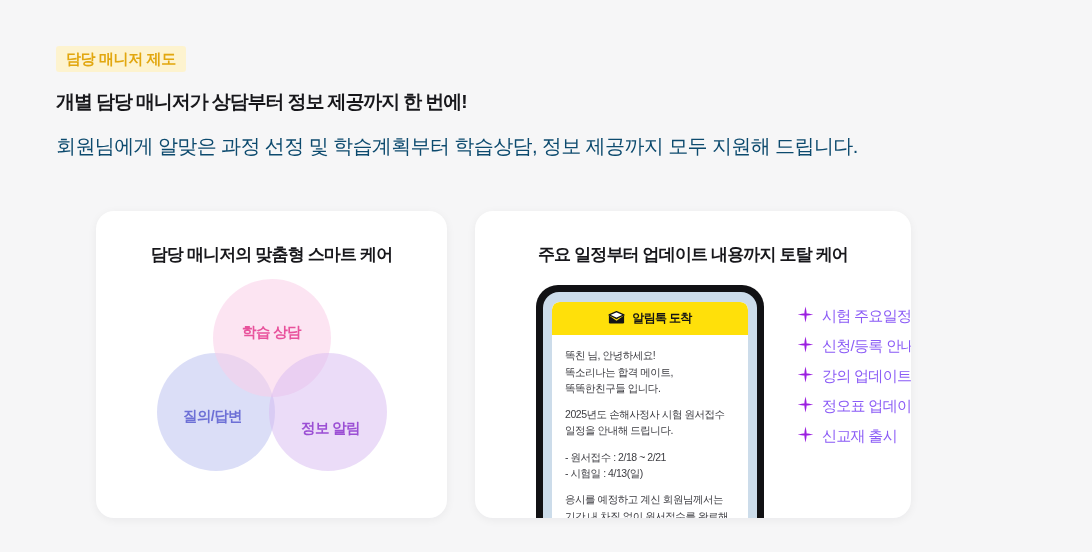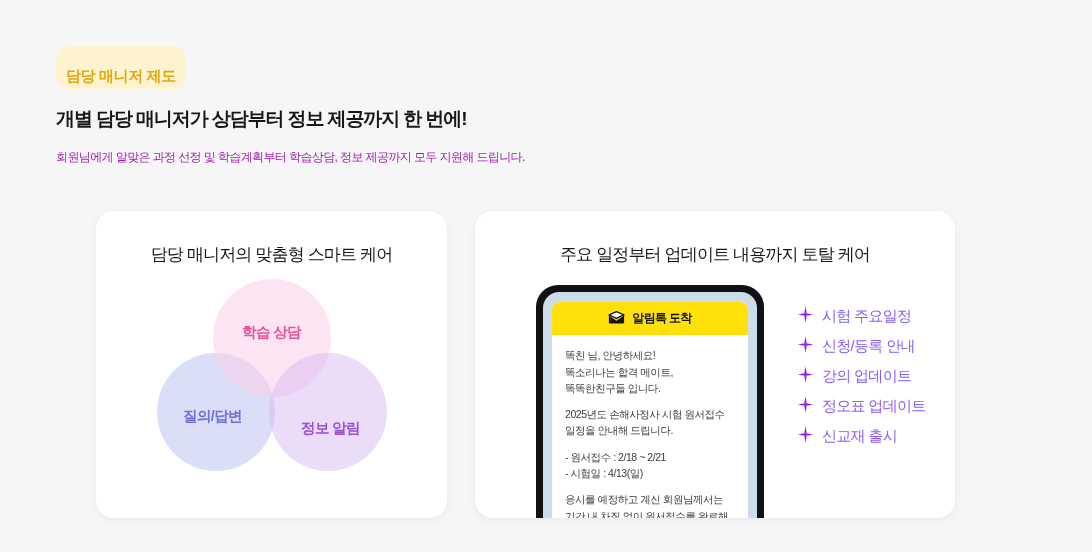--- a/index.html
+++ b/index.html
@@ -32,40 +32,40 @@
     width: 980px;
   }
 
   .badge {
     display: inline-block;
     background: #fdf3cf;
     color: #e2a70f;
     font-size: 15px;
     font-weight: 700;
     letter-spacing: -0.4px;
-    padding: 21px 10px 5px 10px;
-    border-radius: 13px;
+    padding: 4px 10px 5px 10px;
+    border-radius: 3px;
     line-height: 1.15;
   }
 
   .headline {
     margin-top: 18px;
     font-size: 19px;
     font-weight: 700;
     color: #17171b;
     letter-spacing: -1.1px;
     line-height: 1.25;
     white-space: nowrap;
   }
 
   .subhead {
     margin-top: 18px;
-    font-size: 12px;
+    font-size: 20px;
     font-weight: 400;
-    color: #a21caf;
+    color: #0c4a6e;
     letter-spacing: -0.6px;
     line-height: 1.4;
     white-space: nowrap;
   }
 
   
   .cards {
     position: absolute;
     left: 96px;
     top: 211px;
@@ -83,28 +83,28 @@
   }
 
   .card-left {
     left: 0;
     width: 351px;
     height: 307px;
   }
 
   .card-right {
     left: 379px;
-    width: 480px;
+    width: 436px;
     height: 307px;
   }
 
   .card-title {
     text-align: center;
     font-size: 17px;
-    font-weight: 400;
+    font-weight: 700;
     color: #17171b;
     letter-spacing: -0.85px;
     line-height: 1.2;
   }
 
   .card-left .card-title { margin-top: 34px; }
   .card-right .card-title { margin-top: 34px; }
 
   
   .venn {

